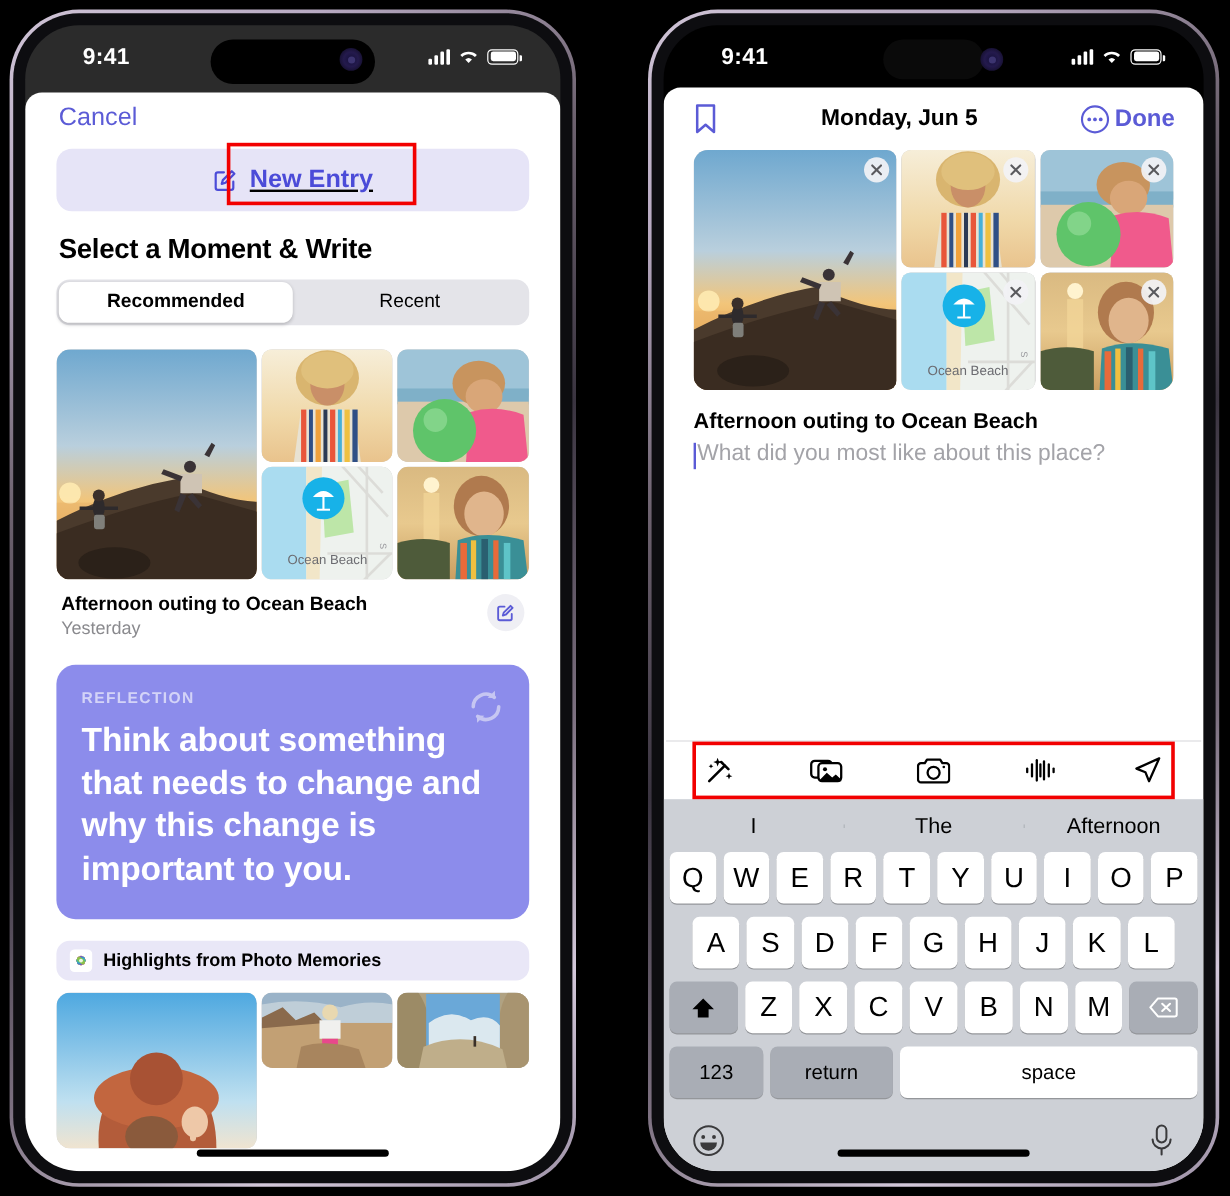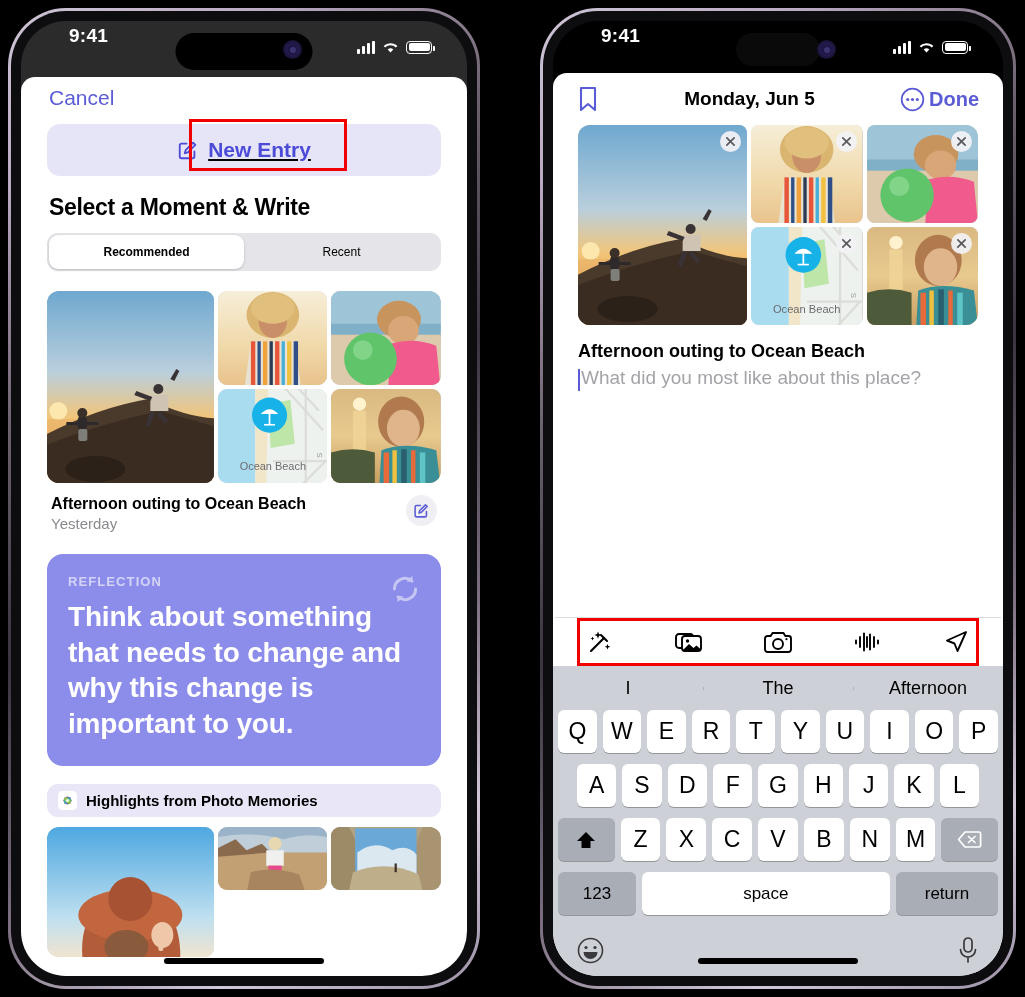--- a/index.html
+++ b/index.html
@@ -36,21 +36,21 @@
   #phone-left  .screen { background: #2b2b2b; }
   #phone-right .screen { background: #000; }
 
   
   .statusbar {
     position: relative; height: 56px;
     display: flex; align-items: center;
     color: #fff; font-size: 19px; font-weight: bold;
     letter-spacing: .3px;
   }
-  .sb-time { position: absolute; left: 48px; top: 4px; }
+  .sb-time { position: absolute; left: 48px; top: 16px; }
   .sb-right {
     position: absolute; right: 35px; top: 19px;
     display: flex; align-items: center; gap: 6px;
   }
   .bars { display: flex; align-items: flex-end; gap: 2px; height: 13px; }
   .bars i { display: block; width: 3px; background: #fff; border-radius: 1px; }
   .bars i:nth-child(1){height:5px}.bars i:nth-child(2){height:8px}
   .bars i:nth-child(3){height:11px}.bars i:nth-child(4){height:13px}
   .batt {
     width: 26px; height: 13px; border: 1.6px solid #fff;
@@ -99,21 +99,21 @@
   .section-title {
     padding: 18px 28px 12px; font-size: 23px; font-weight: bold; color: #000;
     letter-spacing: -.3px;
   }
   .segmented {
     margin: 0 26px; background: #e4e4e9; border-radius: 11px; height: 38px;
     display: flex; padding: 2px;
   }
   .seg {
     flex: 1; display: flex; align-items: center; justify-content: center;
-    font-size: 12px; font-weight: bold; color: #000; border-radius: 9px;
+    font-size: 16px; font-weight: bold; color: #000; border-radius: 9px;
   }
   .seg.active { background: #fff; box-shadow: 0 1px 3px rgba(0,0,0,.18); }
   .seg.inactive { font-weight: normal; }
 
   
   .moment-card { margin: 20px 26px 0; }
   .grid {
     display: grid; gap: 4px;
     grid-template-columns: 1.52fr 1fr 1fr;
     grid-template-rows: 1fr 1fr;
@@ -799,22 +799,22 @@
           <div class="key wide">
             <svg width="25" height="19" viewBox="0 0 25 19">
               <path d="M8 2 H22 a1.6 1.6 0 0 1 1.6 1.6 v11.8 A1.6 1.6 0 0 1 22 17 H8 L1.6 9.5 Z" fill="none" stroke="#fff" stroke-width="1.7" stroke-linejoin="round"></path>
               <path d="M11.5 6.5 L18 12.5 M18 6.5 L11.5 12.5" stroke="#fff" stroke-width="1.7" stroke-linecap="round"></path>
             </svg>
           </div>
         </div>
 
         <div class="krow r4">
           <div class="key num">123</div>
+          <div class="key ret">return</div>
           <div class="key space">space</div>
-          <div class="key ret">return</div>
         </div>
 
         <div class="kbbottom">
           <svg width="27" height="27" viewBox="0 0 27 27">
             <circle cx="13.5" cy="13.5" r="12" fill="none" stroke="#3a3a3c" stroke-width="1.6"></circle>
             <circle cx="9" cy="10.5" r="1.6" fill="#3a3a3c"></circle>
             <circle cx="18" cy="10.5" r="1.6" fill="#3a3a3c"></circle>
             <path d="M6.5 15 h14 a7 7 0 0 1 -14 0z" fill="#3a3a3c"></path>
           </svg>
           <svg width="22" height="28" viewBox="0 0 22 28">

